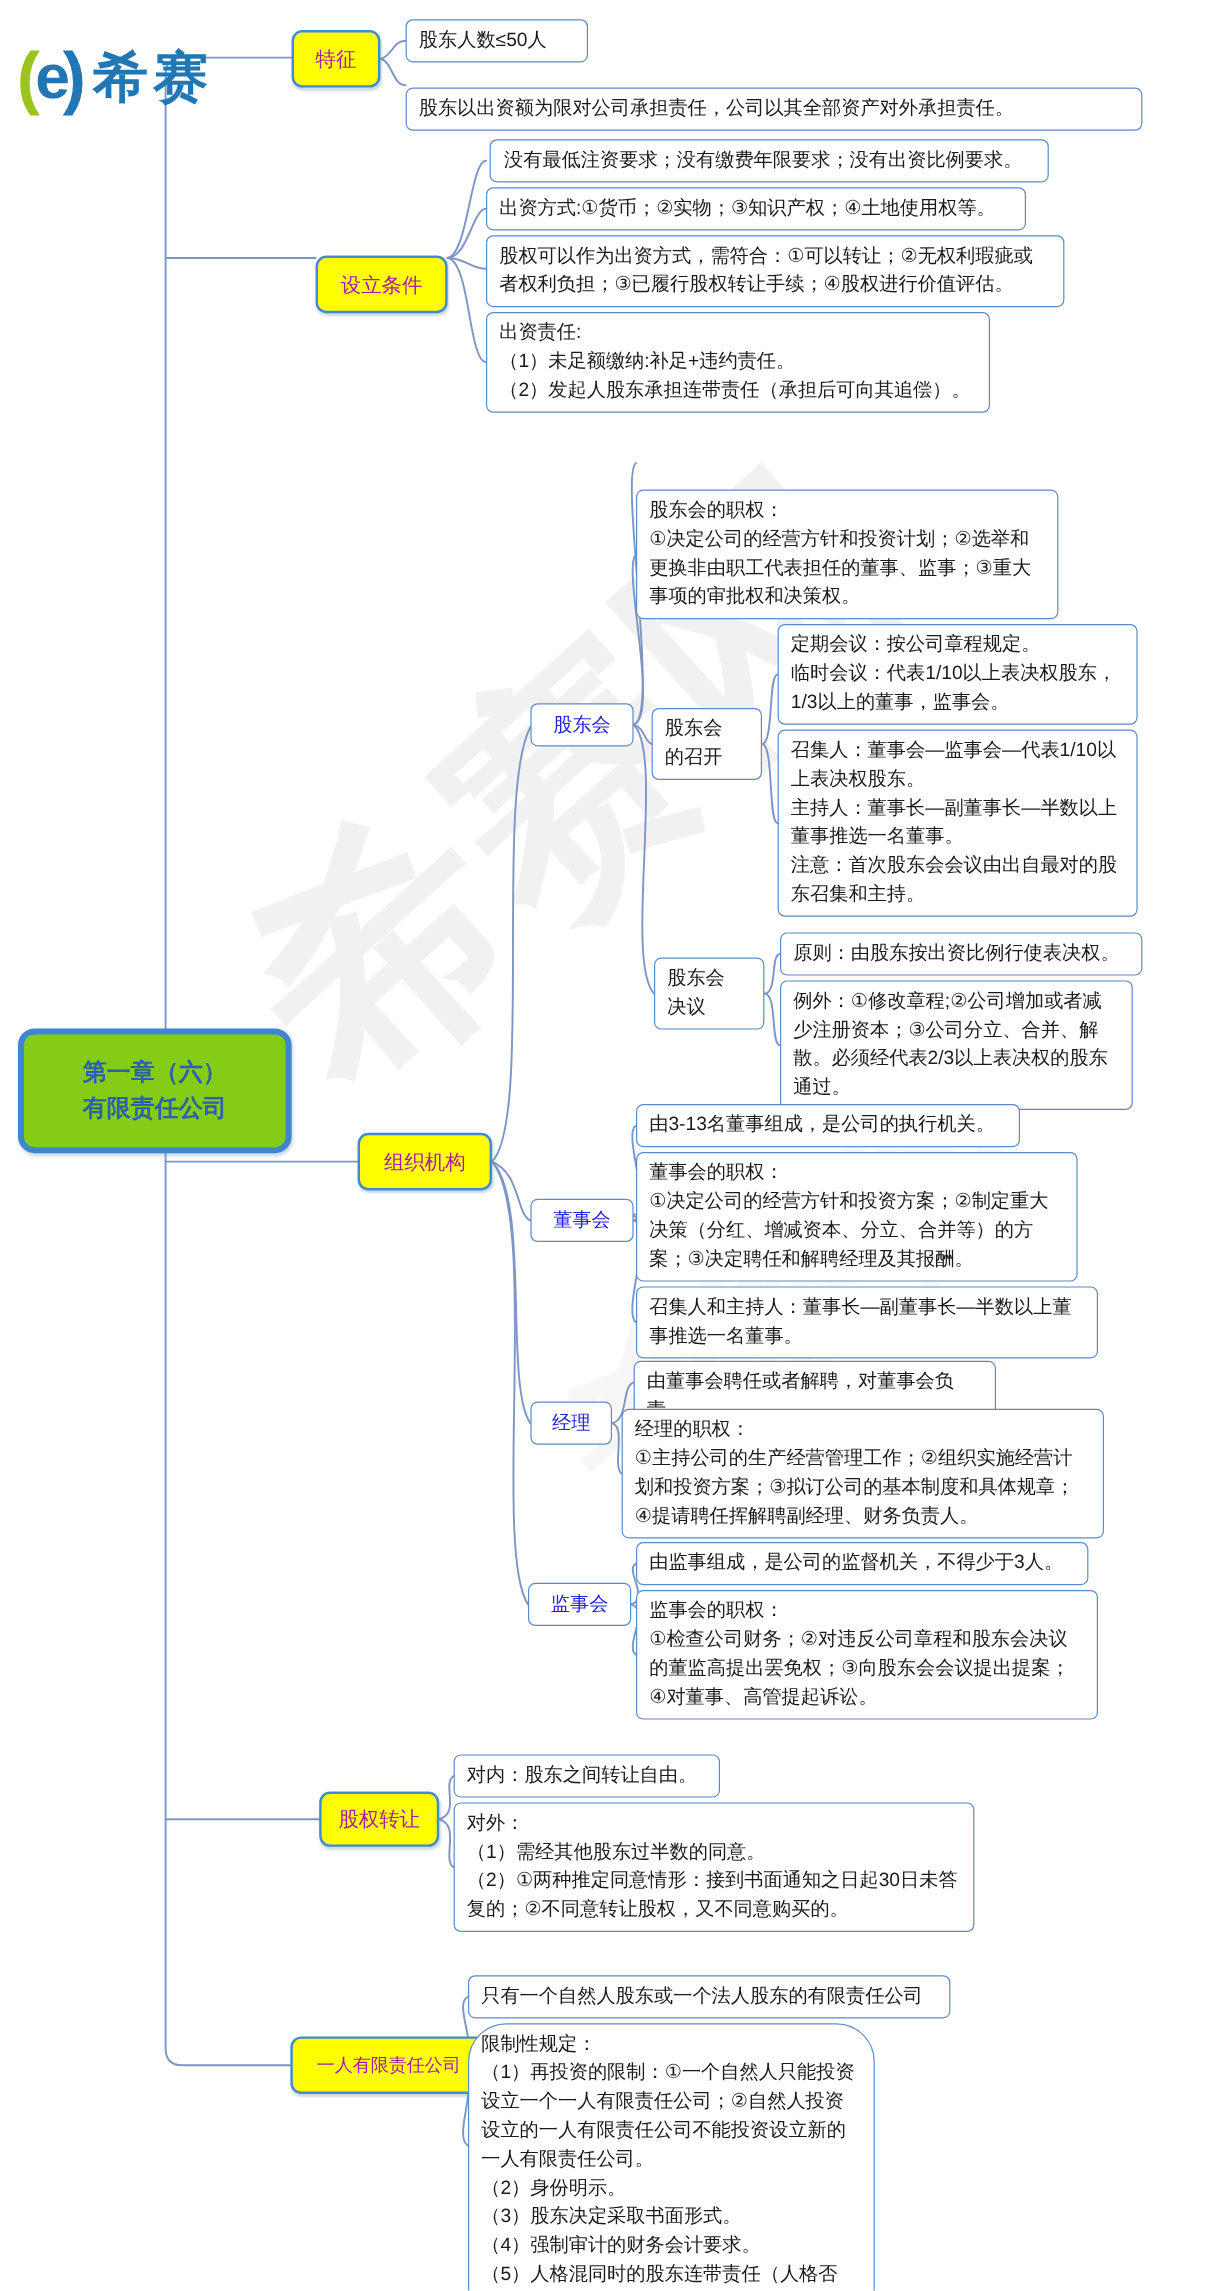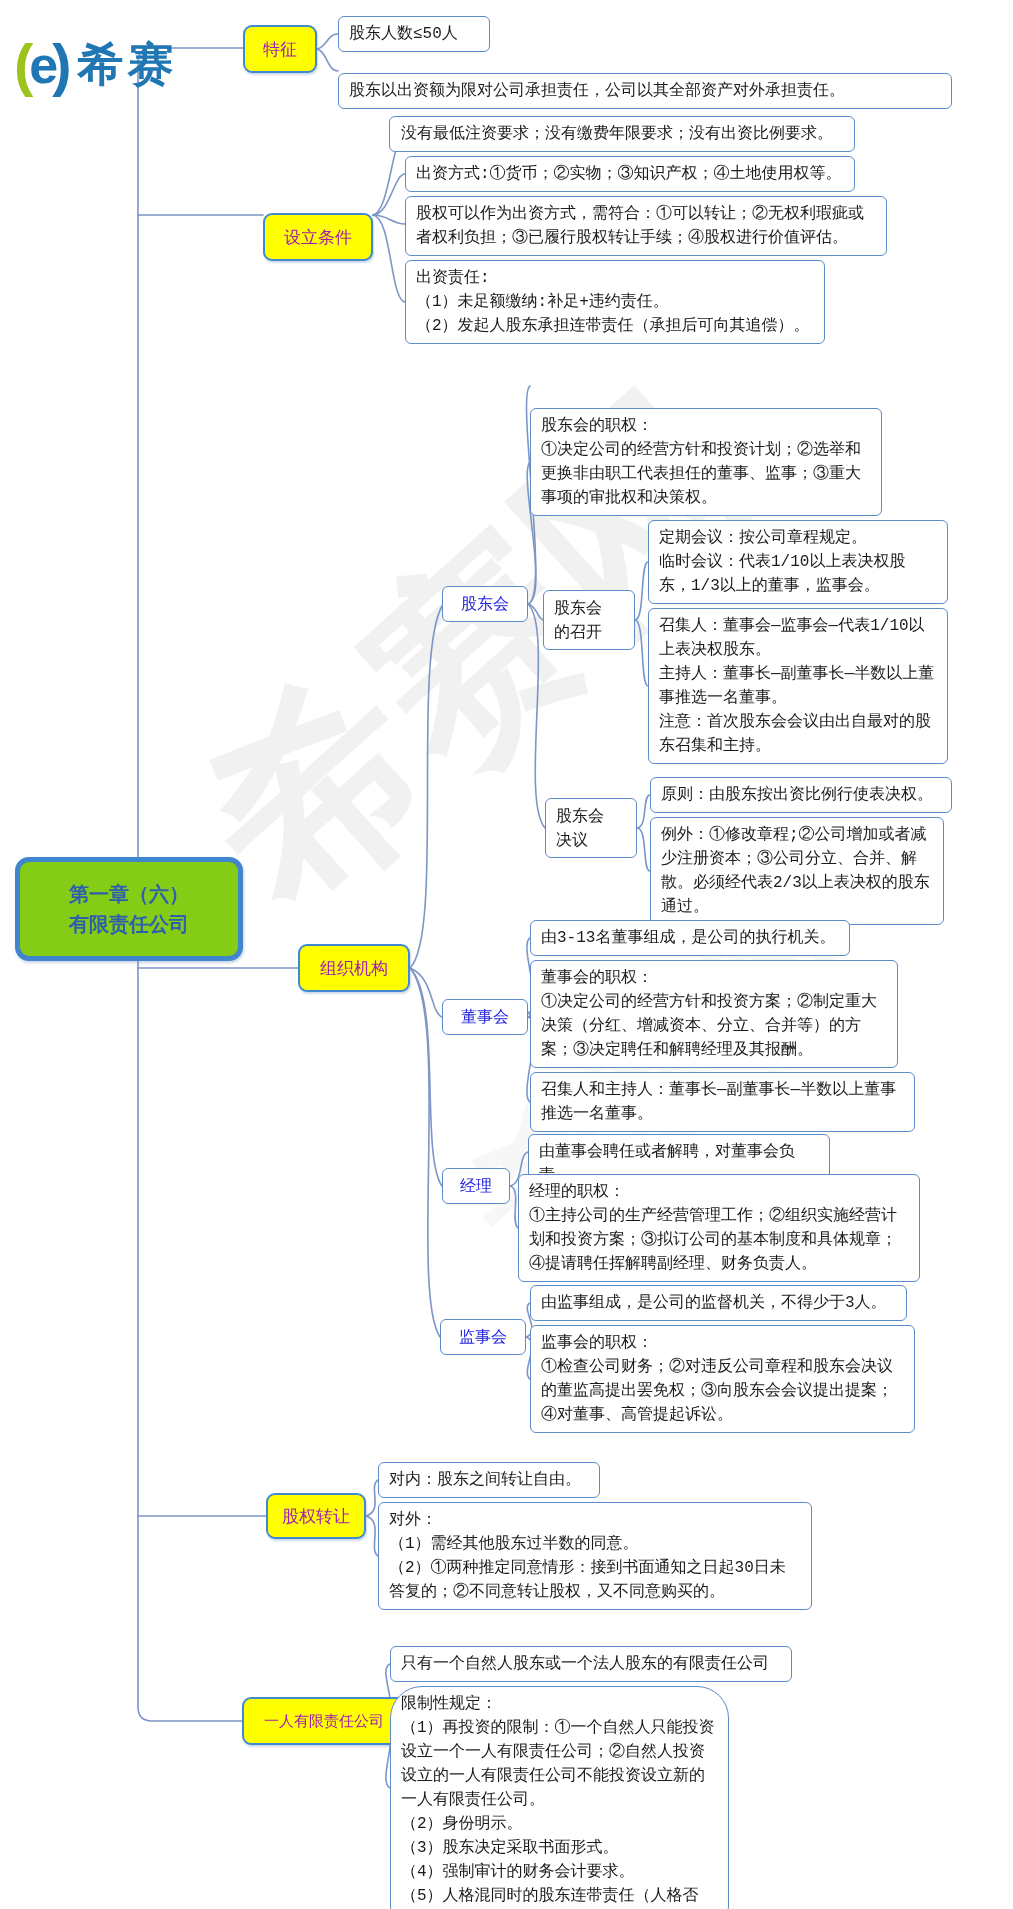--- a/index.html
+++ b/index.html
@@ -11,21 +11,20 @@
   .wm{
     position:absolute;z-index:0;color:rgba(140,140,140,0.12);
     font-size:210px;font-weight:bold;white-space:nowrap;
     transform:rotate(-42deg);transform-origin:left top;pointer-events:none;
   }
   .node,.leaf{position:absolute;box-sizing:border-box;z-index:2;}
   .leaf{
     background:#ffffff;border:1.5px solid #5c8bc9;border-radius:6px;
     padding:5px 10px;font-size:16px;line-height:24px;color:#1a1a1a;
     white-space:pre-line;
-    font-family:Liberation Mono, monospace;
   }
   .topic-yellow{
     background:#ffff00;border:2.5px solid #3f8ad2;border-radius:9px;
     color:#a21caf;text-align:center;display:flex;align-items:center;justify-content:center;
     box-shadow:1px 2px 2px rgba(120,150,190,0.35);
   }
   .topic-label{
     background:#ffffff;border:1.5px solid #5c8bc9;border-radius:6px;
     color:#2323dd;font-size:16px;text-align:center;
     display:flex;align-items:center;justify-content:center;padding:4px 6px;
@@ -113,21 +112,21 @@
   </div>
 
   <div class="node root-node" style="left:15px;top:857px;width:228px;height:104px;">第一章（六）
 有限责任公司</div>
 
   <div class="node topic-yellow" style="left:243px;top:25px;width:74px;height:48px;font-size:17px;">特征</div>
   <div class="leaf" style="left:338px;top:16px;width:152px;">股东人数≤50人</div>
   <div class="leaf" style="left:338px;top:53px;width:614px;margin-top:20px;">股东以出资额为限对公司承担责任，公司以其全部资产对外承担责任。</div>
 
   <div class="node topic-yellow" style="left:263px;top:192px;width:110px;height:48px;font-size:17px;margin-top:21px;">设立条件</div>
-  <div class="leaf" style="left:389px;top:116px;width:466px;padding-left:11px;">没有最低注资要求；没有缴费年限要求；没有出资比例要求。</div>
+  <div class="leaf" style="left:408px;top:116px;width:466px;padding-left:11px;">没有最低注资要求；没有缴费年限要求；没有出资比例要求。</div>
   <div class="leaf" style="left:405px;top:156px;width:450px;">出资方式:①货币；②实物；③知识产权；④土地使用权等。</div>
   <div class="leaf" style="left:405px;top:196px;width:482px;">股权可以作为出资方式，需符合：①可以转让；②无权利瑕疵或者权利负担；③已履行股权转让手续；④股权进行价值评估。</div>
   <div class="leaf" style="left:405px;top:260px;width:420px;">出资责任:
 （1）未足额缴纳:补足+违约责任。
 （2）发起人股东承担连带责任（承担后可向其追偿）。</div>
 
   <div class="node topic-yellow" style="left:298px;top:944px;width:112px;height:48px;font-size:17px;">组织机构</div>
 
   <div class="node topic-label" style="left:442px;top:586px;width:86px;height:36px;">股东会</div>
   <div class="leaf" style="left:530px;top:408px;width:352px;">股东会的职权：

